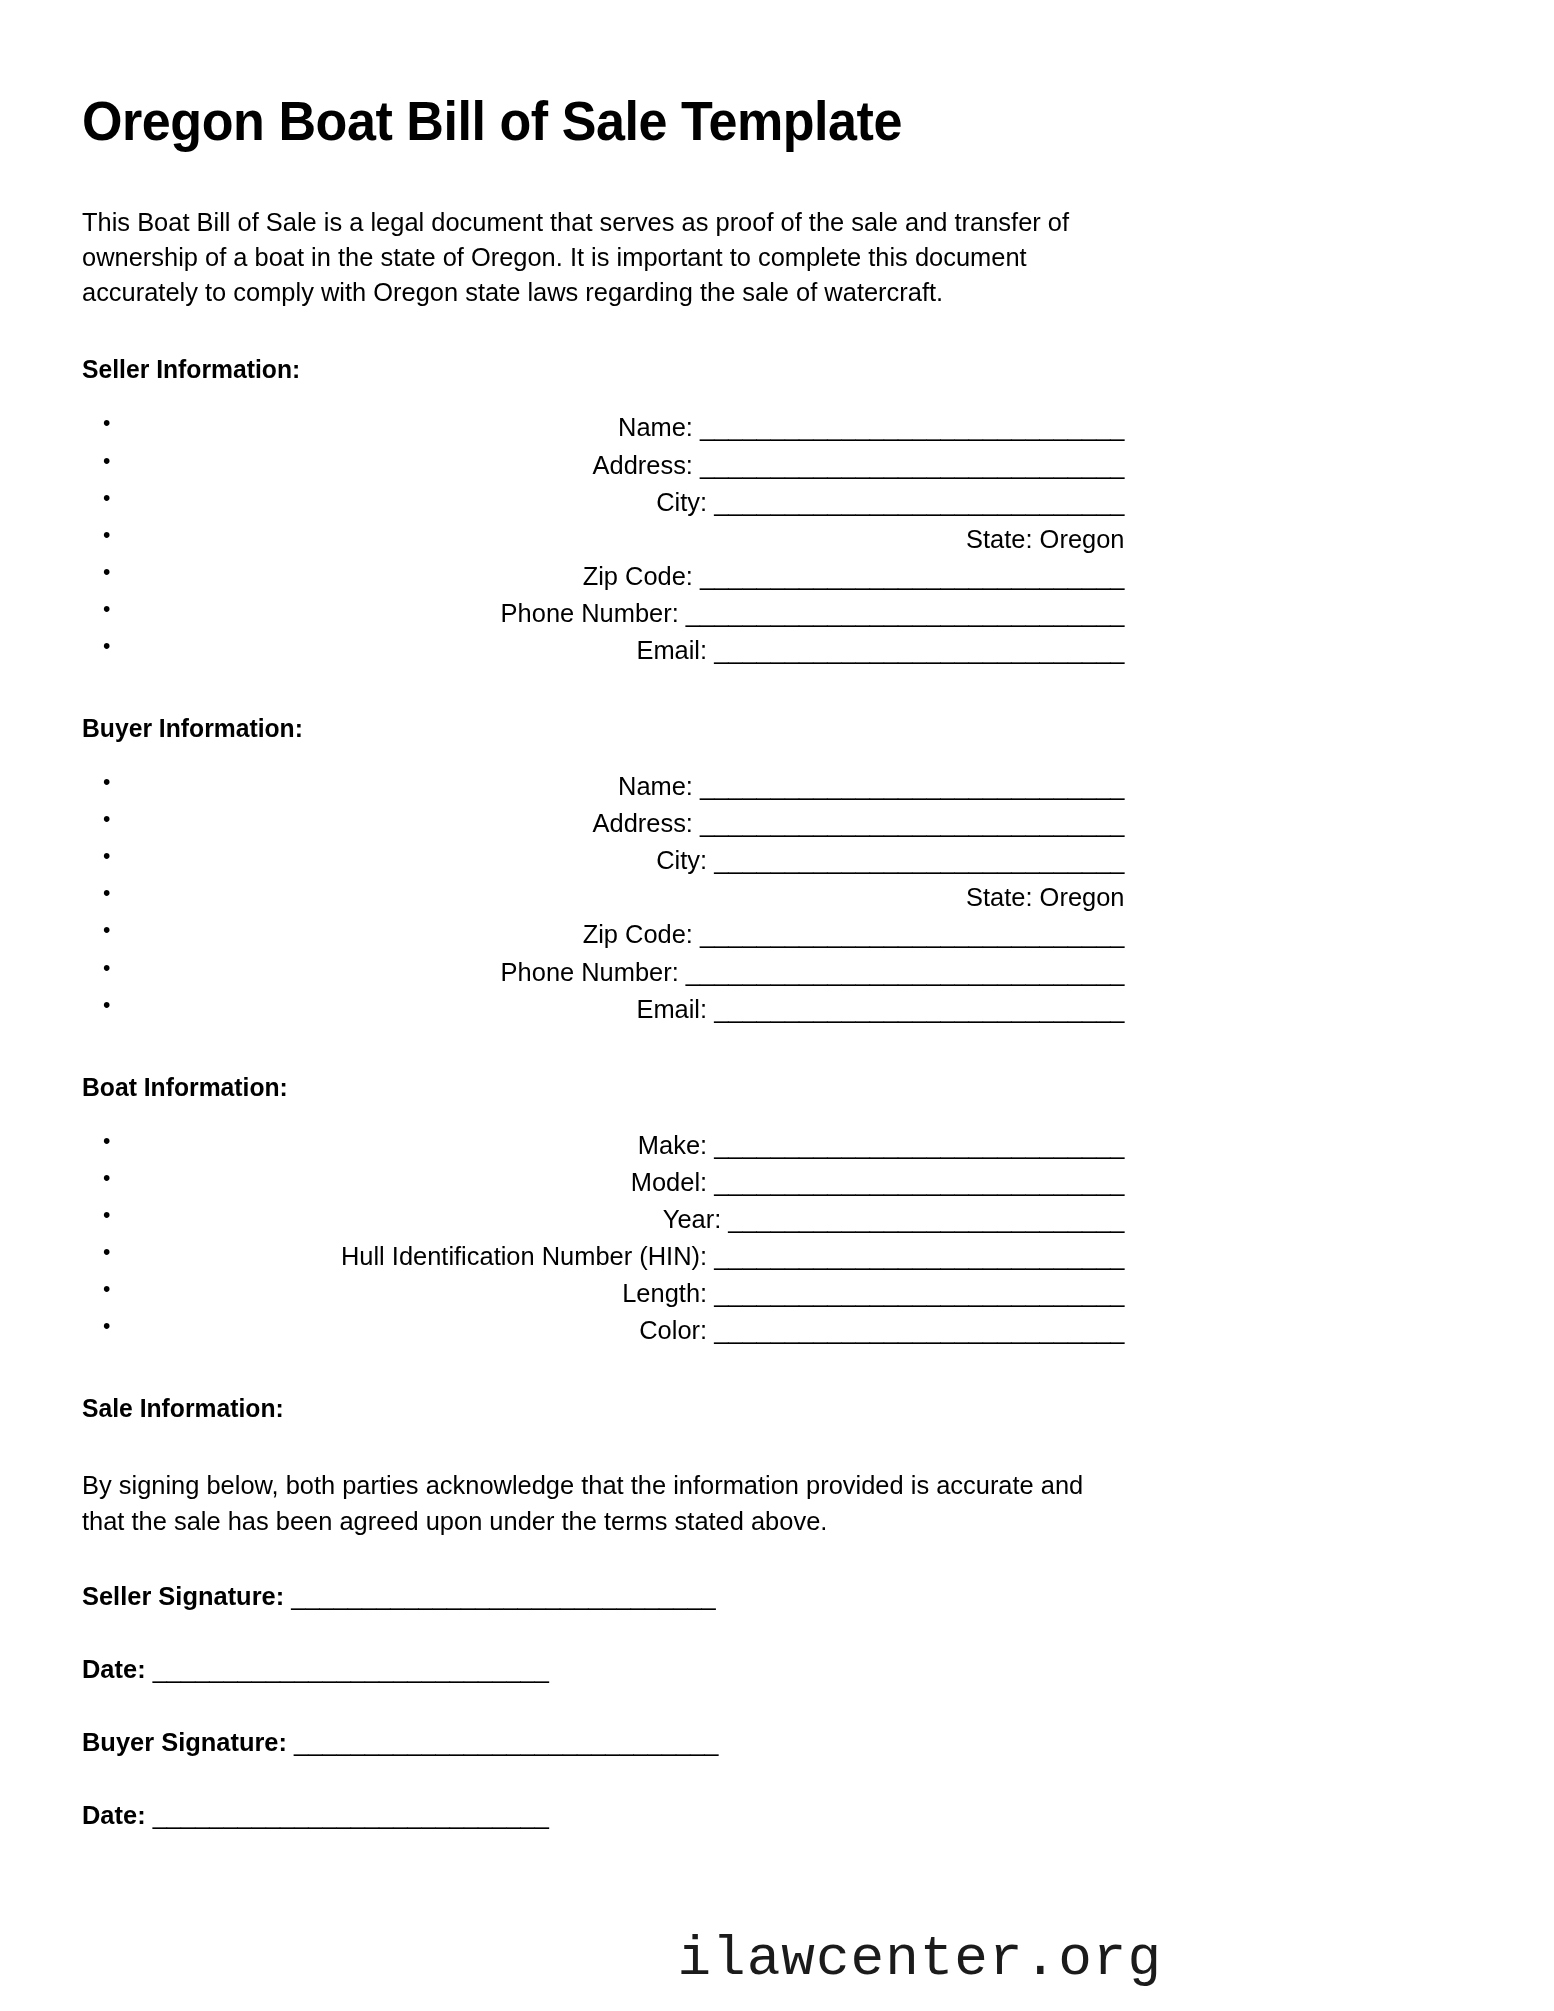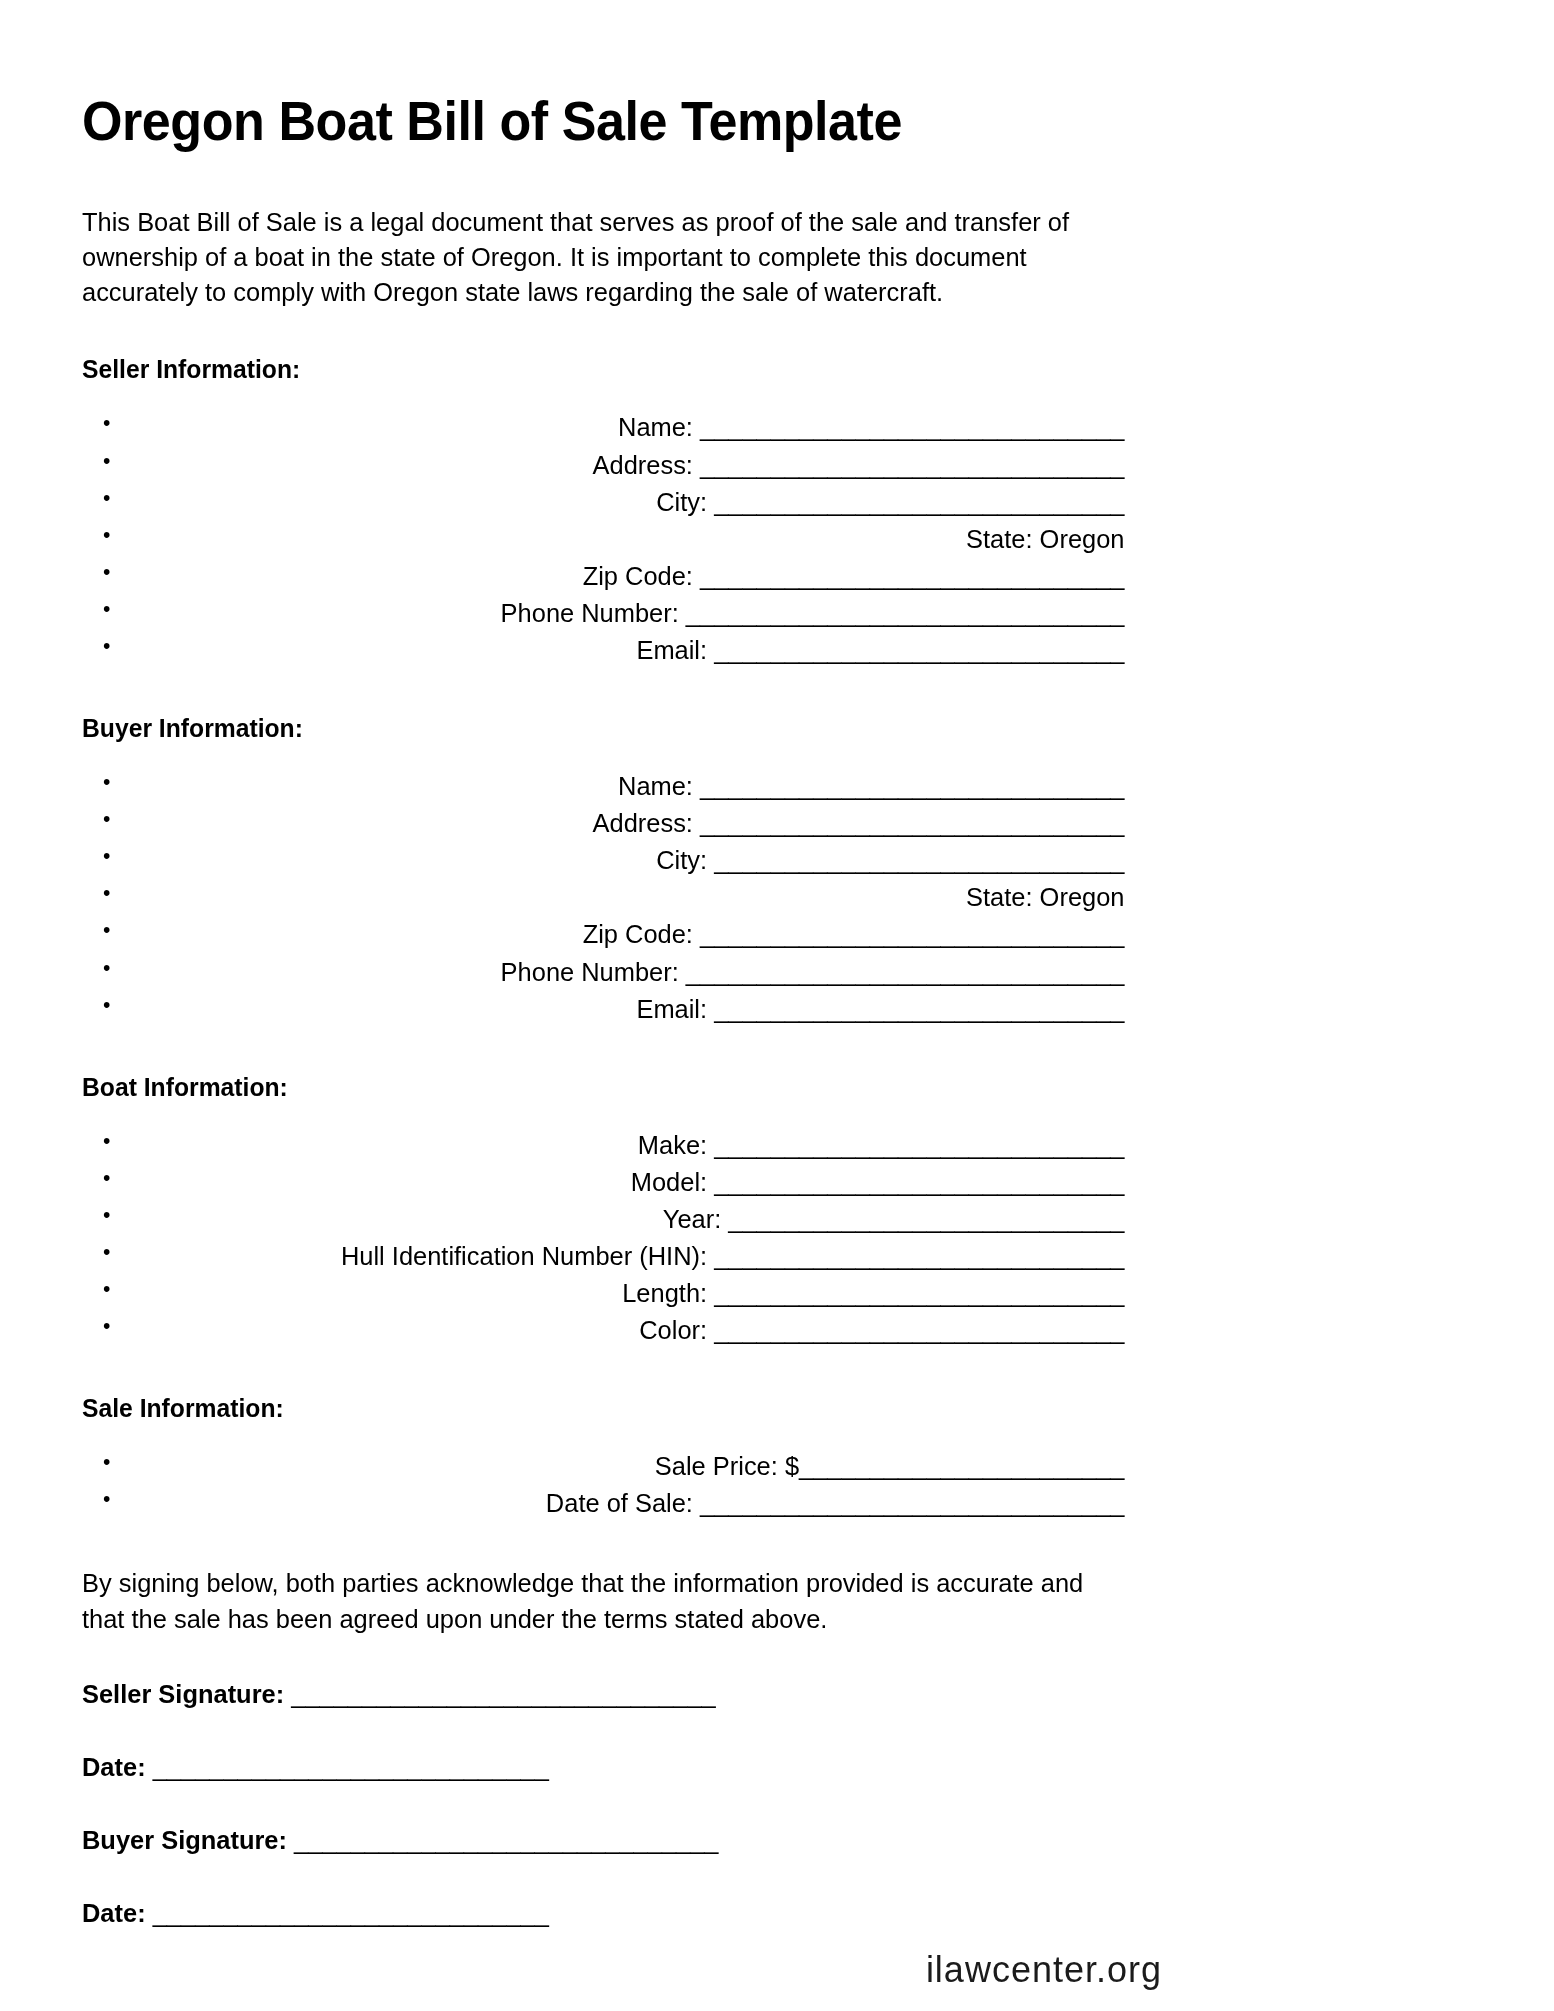--- a/index.html
+++ b/index.html
@@ -83,22 +83,22 @@
     transform: scaleX(0.96);
     transform-origin: left center;
   }
   .sig-line .blank {
     font-weight: normal;
   }
   .footer-mark {
     position: absolute;
     right: 84px;
     bottom: 20px;
-    font-family: Liberation Sans, sans-serif;
-    font-size: 36px;
+    font-family: Liberation Mono, monospace;
+    font-size: 56px;
     letter-spacing: 1px;
     color: #1b1b1b;
     white-space: nowrap;
   }
 </style>
 </head>
 <body>
 
 <div class="page">
 
@@ -132,24 +132,20 @@
   <ul class="field-list">
     <li><span>Make: </span><span>_____________________________</span></li>
     <li><span>Model: </span><span>_____________________________</span></li>
     <li><span>Year: </span><span>____________________________</span></li>
     <li><span>Hull Identification Number (HIN): </span><span>_____________________________</span></li>
     <li><span>Length: </span><span>_____________________________</span></li>
     <li><span>Color: </span><span>_____________________________</span></li>
   </ul>
 
   <h2 class="section-heading">Sale Information:</h2>
-  <ul class="field-list">
-    <li><span>Sale Price: $</span><span>_______________________</span></li>
-    <li><span>Date of Sale: </span><span>______________________________</span></li>
-  </ul>
 
   <p class="closing">By signing below, both parties acknowledge that the information provided is accurate and that the sale has been agreed upon under the terms stated above.</p>
 
   <div class="sig-line"><span>Seller Signature: </span><span class="blank">______________________________</span></div>
   <div class="sig-line"><span>Date: </span><span class="blank">____________________________</span></div>
   <div class="sig-line"><span>Buyer Signature: </span><span class="blank">______________________________</span></div>
   <div class="sig-line"><span>Date: </span><span class="blank">____________________________</span></div>
 
   <div class="footer-mark">ilawcenter.org</div>
 

